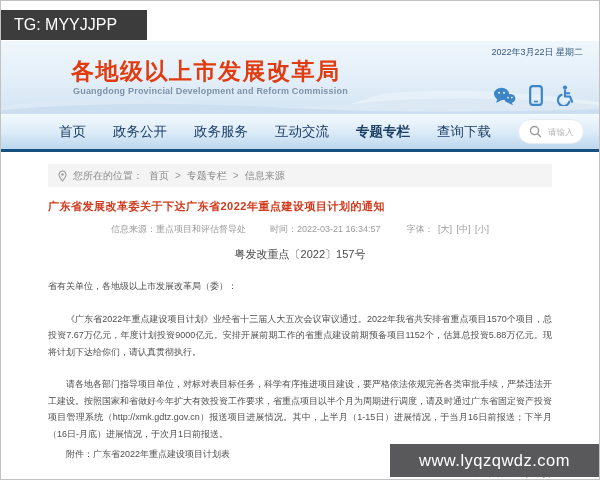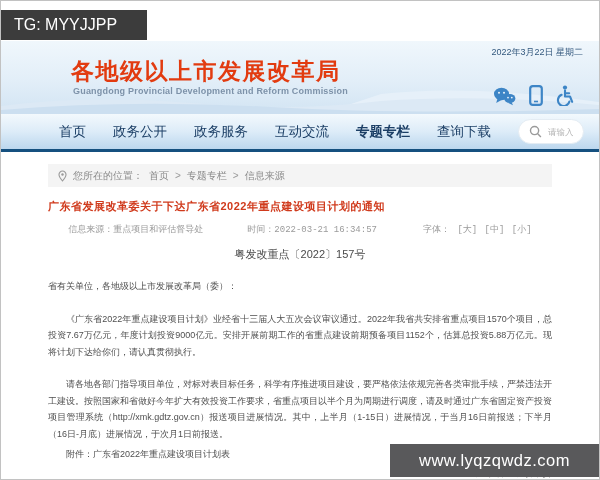--- a/index.html
+++ b/index.html
@@ -47,22 +47,22 @@
   .breadcrumb { position:absolute; top:163px; left:47px; right:47px; height:23px;
                 background:#f4f4f4; display:flex; align-items:center; gap:6px;
                 padding:0 10px; font-size:10px; color:#8a8a8a; }
   .crumb-link { cursor:pointer; }
   .crumb-sep { color:#9a9a9a; }
 
   
   .article { position:absolute; top:198px; left:47px; right:47px; }
   .a-title { text-align:left; font-size:11px; font-weight:bold; color:#d03a1c;
              letter-spacing:0.5px; }
-  .a-meta { margin-top:9px; display:flex; justify-content:center; gap:44px;
-            font-size:9px; color:#9b9b9b; white-space:nowrap;font-family:Liberation Mono, monospace; }
+  .a-meta { margin-top:9px; display:flex; justify-content:center; gap:24px;
+            font-size:9px; color:#9b9b9b; white-space:nowrap; }
   .font-switch span { cursor:pointer; margin-left:2px; }
   .doc-num { margin-top:11px; text-align:center; font-size:11px; color:#4a4a4a; }
   .a-body { margin-top:8px; font-size:9px; line-height:16.5px; color:#4f4f4f;
             text-align:justify; }
   .a-body p { margin:16px 0 2px 0; }
   .a-body p.indent { text-indent:2em; }
   .attachment { margin-top:6px; text-indent:2em; font-size:9px; color:#4f4f4f; }
   .signature { margin-top:6px; text-align:right; font-size:9.5px; color:#4f4f4f;font-style:italic; }
   .signature .sig-date { margin-top:13px; }
 

